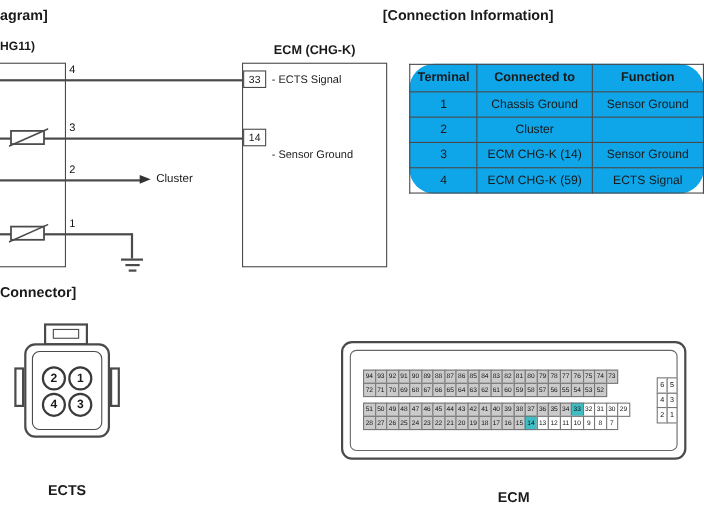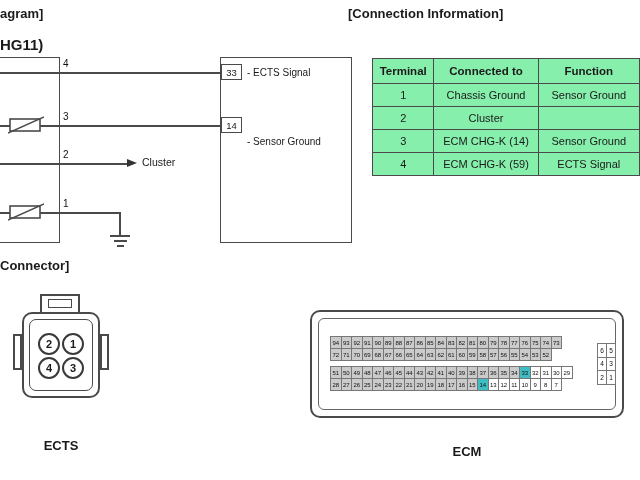--- a/index.html
+++ b/index.html
@@ -23,21 +23,21 @@
     font-size:11.5px;font-weight:bold;}
   .term-box{position:absolute;left:221px;width:21px;height:16px;border:1.4px solid #4a4a4a;
     box-sizing:border-box;background:#fff;font-size:9.5px;display:flex;align-items:center;justify-content:center;}
   .term-label{position:absolute;left:247px;font-size:10px;white-space:nowrap;}
   #cluster-arrow{position:absolute;left:127px;top:159px;width:0;height:0;
     border-top:4.5px solid transparent;border-bottom:4.5px solid transparent;border-left:10px solid #333;}
   #cluster-label{position:absolute;left:142px;top:156px;font-size:10.5px;}
   .gnd-bar{position:absolute;background:#4a4a4a;height:1.8px;}
   
   #ci-title{left:348px;top:6px;}
-  #ci-table{position:absolute;left:372px;top:58px;border-collapse:collapse;background:#86efac;table-layout:fixed;}
+  #ci-table{position:absolute;left:372px;top:58px;border-collapse:collapse;background:#0ea5e9;table-layout:fixed;border-radius:23px;}
   #ci-table th,#ci-table td{border:1px solid #4a4a4a;text-align:center;white-space:nowrap;overflow:hidden;}
   #ci-table th{font-size:11.5px;font-weight:bold;padding:6px 4px;}
   #ci-table td{font-size:11px;padding:4px 4px;height:14px;}
   
   .hc-latch-outer{position:absolute;left:40px;top:294px;width:40px;height:20px;border:2px solid #4a4a4a;box-sizing:border-box;background:#fff;}
   .hc-latch-inner{position:absolute;left:48px;top:299px;width:24px;height:9px;border:1.5px solid #4a4a4a;box-sizing:border-box;background:#fff;}
   .hc-tab{position:absolute;top:334px;width:9px;height:36px;border:2px solid #4a4a4a;box-sizing:border-box;background:#fff;}
   .hc-body{position:absolute;left:22px;top:312px;width:78px;height:86px;border:2.4px solid #4a4a4a;
     box-sizing:border-box;border-radius:10px;background:#fff;}
   .hc-inner{position:absolute;left:29px;top:319px;width:64px;height:72px;border:1.5px solid #4a4a4a;
@@ -62,21 +62,21 @@
   .pin-cell.un{background:#fff;}
   .pin-cell.side{width:10px;height:14.5px;font-size:6.5px;}
   .ecmc-label{position:absolute;left:367px;width:200px;text-align:center;font-size:13px;font-weight:bold;}
 </style>
 </head>
 <body>
 
 <div class="canvas" style="--hl: #3fbdc4; --cell: #cbcbcb;">
 
   <div class="sec-title" style="left:0;top:6px">agram]</div>
-  <div class="abs" style="left:0;top:36px;font-size:15px;font-weight:bold">HG11)</div>
+  <div class="abs" style="left:0;top:36px;font-size:11px;font-weight:bold">HG11)</div>
 
   <div id="left-box"></div>
 
   <div class="wire" style="left:0;top:72px;width:221px"></div>
   <div class="wire" style="left:0;top:125px;width:221px"></div>
   <div class="wire" style="left:0;top:163px;width:128px"></div>
   <div class="wire" style="left:0;top:212px;width:120px"></div>
   <div class="vwire" style="left:119px;top:212px;height:23px"></div>
 
   <svg class="elem" style="left:8px;top:116px" width="36" height="18" viewBox="0 0 36 18">
@@ -93,20 +93,21 @@
   <div class="pin-num" style="left:63px;top:149px">2</div>
   <div class="pin-num" style="left:63px;top:198px">1</div>
 
   <div id="cluster-arrow"></div>
   <div id="cluster-label">Cluster</div>
 
   <div class="gnd-bar" style="left:110px;top:235px;width:20px"></div>
   <div class="gnd-bar" style="left:113.5px;top:240px;width:13px"></div>
   <div class="gnd-bar" style="left:116.5px;top:245px;width:7px"></div>
 
+  <div id="ecm-title">ECM (CHG-K)</div>
   <div id="ecm-box"></div>
   <div class="term-box" style="top:64px">33</div>
   <div class="term-label" style="top:67px">- ECTS Signal</div>
   <div class="term-box" style="top:117px">14</div>
   <div class="term-label" style="top:136px">- Sensor Ground</div>
 
   <div class="sec-title" id="ci-title">[Connection Information]</div>
   <table id="ci-table">
     <colgroup>
         <col style="width:70px">

